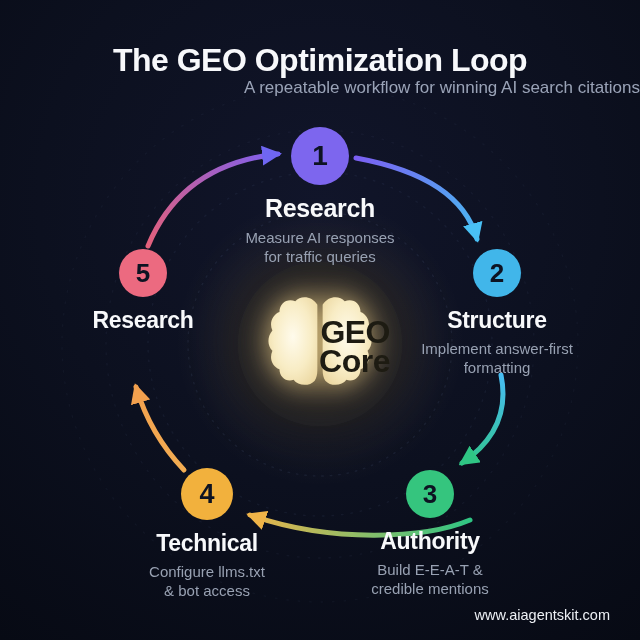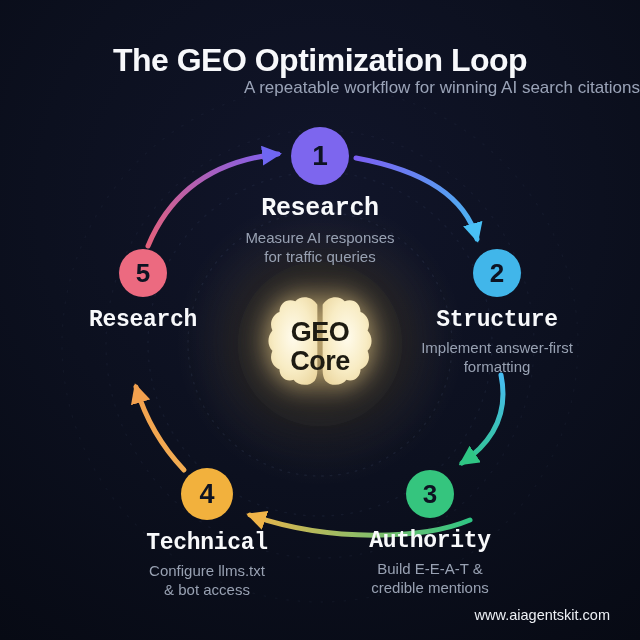--- a/index.html
+++ b/index.html
@@ -15,27 +15,27 @@
   
   #arrow-layer{left:0;top:0;z-index:1;}
   
   .center-glow{left:170px;top:192px;width:300px;height:300px;border-radius:50%;z-index:1;
     background:radial-gradient(circle, rgba(255,221,150,.13) 0%, rgba(255,221,150,.05) 42%, rgba(255,221,150,0) 68%);}
   .core-circle{left:238px;top:262px;width:164px;height:164px;border-radius:50%;z-index:2;
     background:radial-gradient(circle, #26251f 0%, #191a1f 45%, #12151e 72%, #0f121d 100%);
     box-shadow:0 0 40px 6px rgba(0,0,0,.45), inset 0 0 30px rgba(255,220,150,.06);}
   .brain-wrap{left:268px;top:292px;width:104px;height:98px;z-index:3;
     filter:drop-shadow(0 0 14px rgba(255,224,150,.65)) drop-shadow(0 0 38px rgba(255,206,115,.38));}
-  .core-text{left:250px;top:318px;width:140px;z-index:4;text-align:center;color:#1d1b12;
-    font-size:27px;font-weight:700;line-height:29px;letter-spacing:-.5px;}
+  .core-text{left:250px;top:318px;width:140px;z-index:4;text-align:right;color:#1d1b12;
+    font-size:32px;font-weight:700;line-height:29px;letter-spacing:-.5px;}
   
   .step{z-index:5;text-align:center;}
   .step-circle{border-radius:50%;margin:0 auto;display:flex;align-items:center;justify-content:center;
     color:#0d1322;font-weight:700;}
-  .step-label{color:#f8f9fb;font-weight:700;font-size:23px;margin-top:10px;letter-spacing:-.3px;font-family:Liberation Mono, monospace;}
+  .step-label{color:#f8f9fb;font-weight:700;font-size:23px;margin-top:10px;letter-spacing:-.3px;}
   .step-desc{color:#98a1b2;font-size:15px;line-height:19px;margin-top:5px;}
   #step-1{left:205px;top:127px;width:230px;}
   #step-1 .step-circle{width:58px;height:58px;background:#7d66ee;font-size:28px;}
   #step-1 .step-label{font-size:25px;margin-top:9px;}
   #step-2{left:382px;top:249px;width:230px;}
   #step-2 .step-circle{width:48px;height:48px;background:#41b6ea;font-size:26px;}
   #step-3{left:320px;top:470px;width:220px;}
   #step-3 .step-circle{width:48px;height:48px;background:#35c57e;font-size:26px;}
   #step-4{left:97px;top:468px;width:220px;}
   #step-4 .step-circle{width:52px;height:52px;background:#f2b13d;font-size:27px;}

